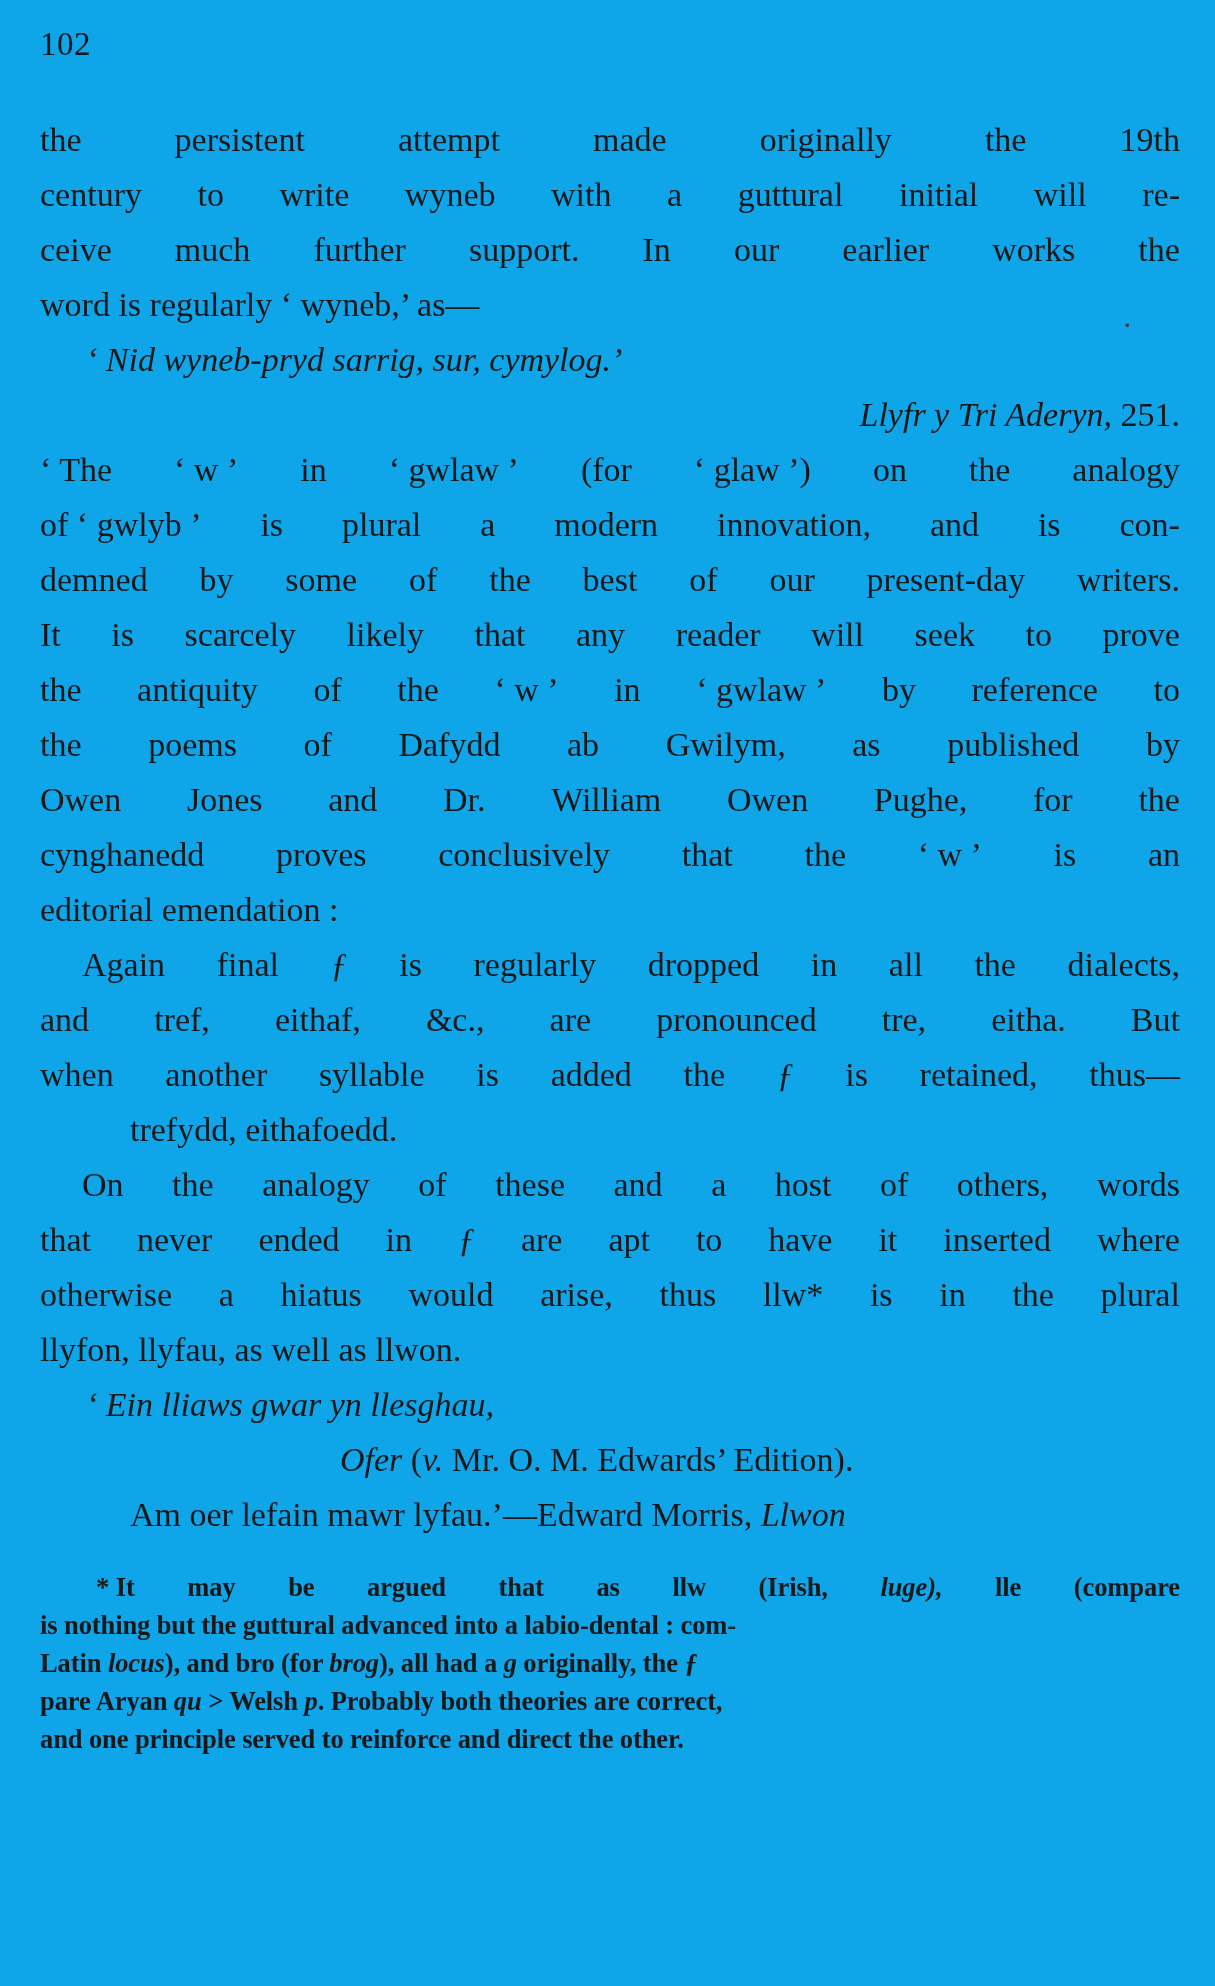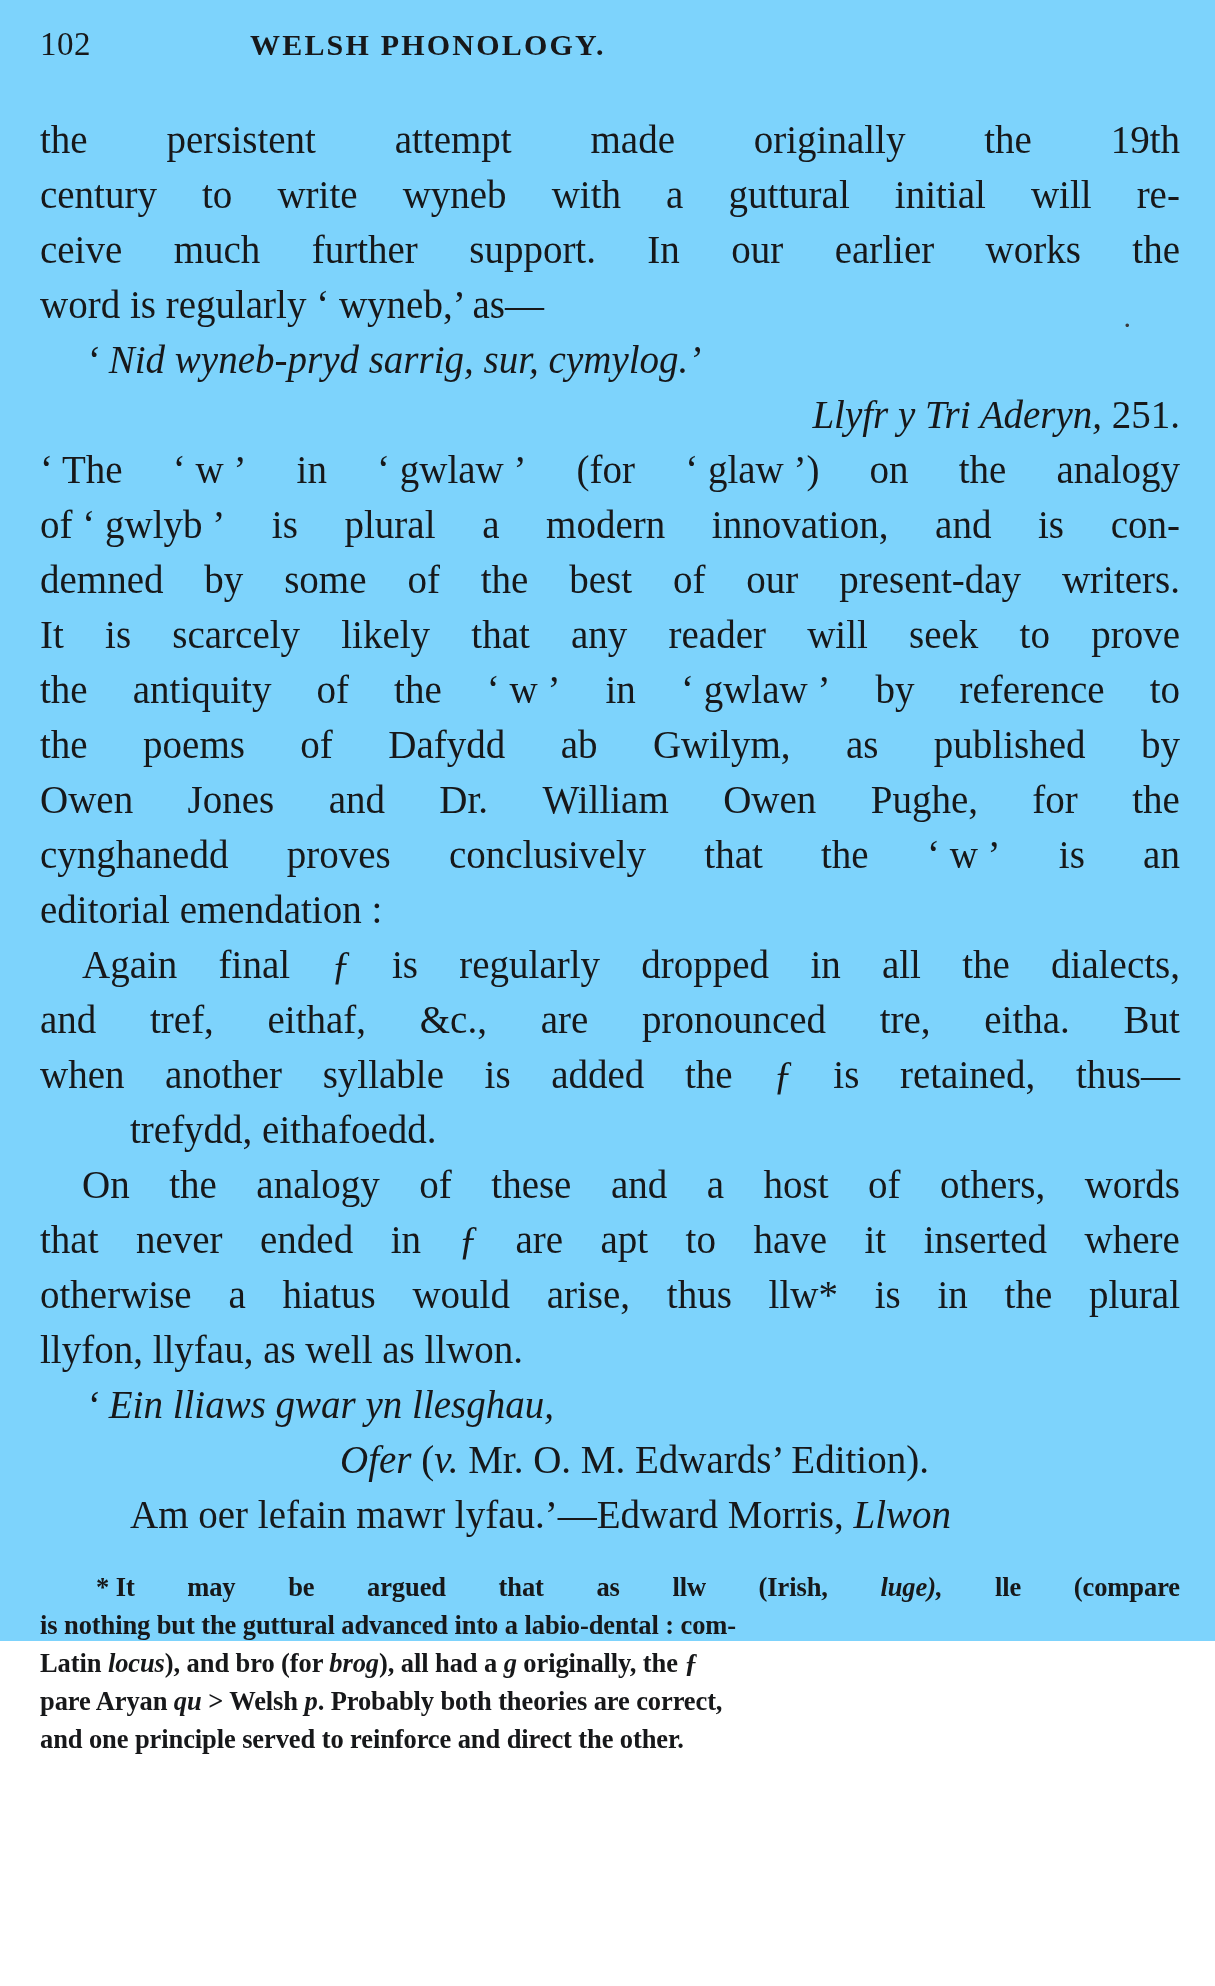--- a/index.html
+++ b/index.html
@@ -12,22 +12,22 @@
     height: 1986px;
     font-family: "Liberation Serif", serif;
     color: #17181a;
     position: relative;
     overflow: hidden;
   }
   .page {
     position: absolute;
     left: 0; top: 0;
     width: 1215px;
-    height: 1641px;
-    background: #7dd3fc;
+    height: 1986px;
+    background: #0ea5e9;
   }
   .content {
     position: absolute;
     left: 40px;
     top: 26px;
     width: 1140px;
   }
 
   
   .running-head {
@@ -46,21 +46,21 @@
     font-size: 30px;
     letter-spacing: 2.2px;
     font-weight: 700;
     flex: 1;
     text-align: left;
     padding-left: 60px;
   }
 
   
   .body-block {
-    font-size: 39px;
+    font-size: 34px;
     line-height: 55px;
     text-align: justify;
     text-justify: inter-word;
   }
   .para {
     margin: 0 0 0 0;
   }
   .line {
     display: block;
     white-space: nowrap;
@@ -123,21 +123,20 @@
   }
 </style>
 </head>
 <body>
 
 <div class="page">
   <div class="content">
 
     <div class="running-head">
       <div class="folio">102</div>
-      <div class="head-title">WELSH PHONOLOGY.</div>
     </div>
 
     <div class="body-block">
 
       <div class="para">
         <span class="line justify">
           <span class="word">the</span>
           <span class="word">persistent</span>
           <span class="word">attempt</span>
           <span class="word">made</span>

